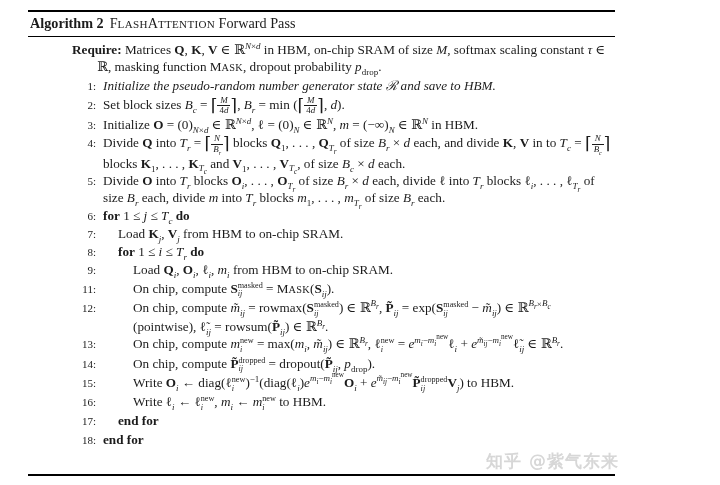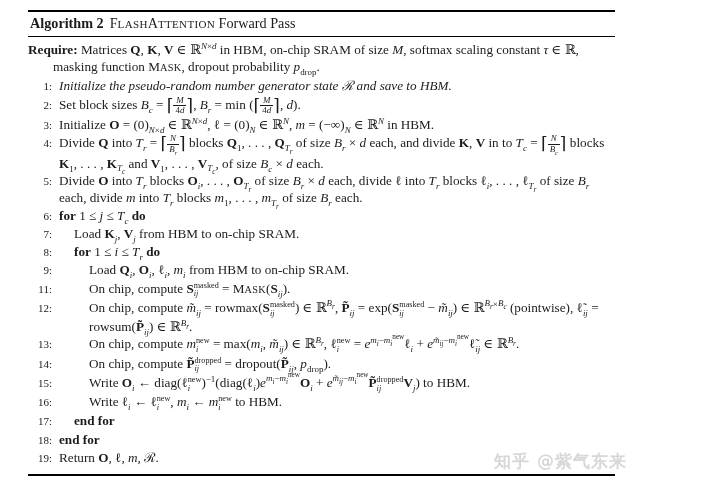--- a/index.html
+++ b/index.html
@@ -8,36 +8,36 @@
     background:var(--background,#ffffff); color:var(--text,#1b1b1b);
     font-family:"Liberation Serif","DejaVu Serif",serif;
   }
   .algo { position:absolute; left:28px; right:26px; top:10px; bottom:9px; }
   .rule { border:0; border-top:2.2px solid var(--rule,#000); margin:0; }
   .rule.thin { border-top-width:1.2px; }
   .rule.bottom { position:absolute; left:0; right:0; bottom:0; }
   .algo-header { padding:3px 2px 4px 2px; font-size:14.2px; }
   .algo-header .lbl { font-weight:bold; margin-right:6px; }
   .sc-sm { font-size:0.78em; letter-spacing:0.3px; }
-  .algo-body { padding-top:4px; font-size:13.2px; line-height:17.2px; }
+  .algo-body { padding-top:4px; font-size:13.2px; line-height:17.2px;margin-left:44px; }
   .require { padding-left:25px; text-indent:-25px; margin-bottom:1px; }
   .line { display:flex; align-items:baseline; }
   .line-num { flex:0 0 24px; text-align:right; padding-right:7px; font-size:11px; color:var(--text,#1b1b1b); }
   .line-text { flex:1; }
   i { font-style:italic; }
   sub, sup { font-size:0.68em; line-height:0; }
   sup sub, sup sup, sub sub, sub sup { font-size:0.8em; }
   .cl { font-size:1.3em; line-height:0; vertical-align:-0.12em; }
   .fr { display:inline-block; vertical-align:-0.5em; text-align:center; font-size:0.68em; line-height:1.08; }
   .fr .nu { display:block; padding:0 2px; }
   .fr .de { display:block; border-top:1px solid var(--text,#1b1b1b); padding:0 2px; }
   .ss { display:inline-block; vertical-align:-0.45em; font-size:0.62em; line-height:1.05; text-align:left; }
   .ss .t, .ss .b { display:block; }
   .watermark {
-    position:absolute; right:14px; bottom:12px;
+    position:absolute; right:22px; bottom:12px;
     font-family:"DejaVu Sans","Liberation Sans",sans-serif;
     font-size:17px; font-weight:bold; letter-spacing:1px;
     color:var(--watermark,#d7d7d7);
     text-shadow:1px 1px 0 #ffffff;
     user-select:none;
   }
 </style>
 </head>
 <body>
 
@@ -112,22 +112,18 @@
             <div class="line-text" style="padding-left: 30px;">Write ℓ<sub><i>i</i></sub> ← ℓ<span class="ss"><span class="t">new</span><span class="b"><i>i</i></span></span>, <i>m<sub>i</sub></i> ← <i>m</i><span class="ss"><span class="t">new</span><span class="b"><i>i</i></span></span> to HBM.</div>
           </div>
           <div class="line">
             <span class="line-num">17:</span>
             <div class="line-text" style="padding-left: 15px;"><b>end for</b></div>
           </div>
           <div class="line">
             <span class="line-num">18:</span>
             <div class="line-text" style="padding-left: 0px;"><b>end for</b></div>
           </div>
-          <div class="line">
-            <span class="line-num">19:</span>
-            <div class="line-text" style="padding-left: 0px;">Return <b>O</b>, ℓ, <i>m</i>, ℛ.</div>
-          </div>
         </div>
     </div>
     <div class="rule bottom"></div>
   </div>
   <div class="watermark">知乎 @紫气东来</div>
 </div>
 
 </body></html>

